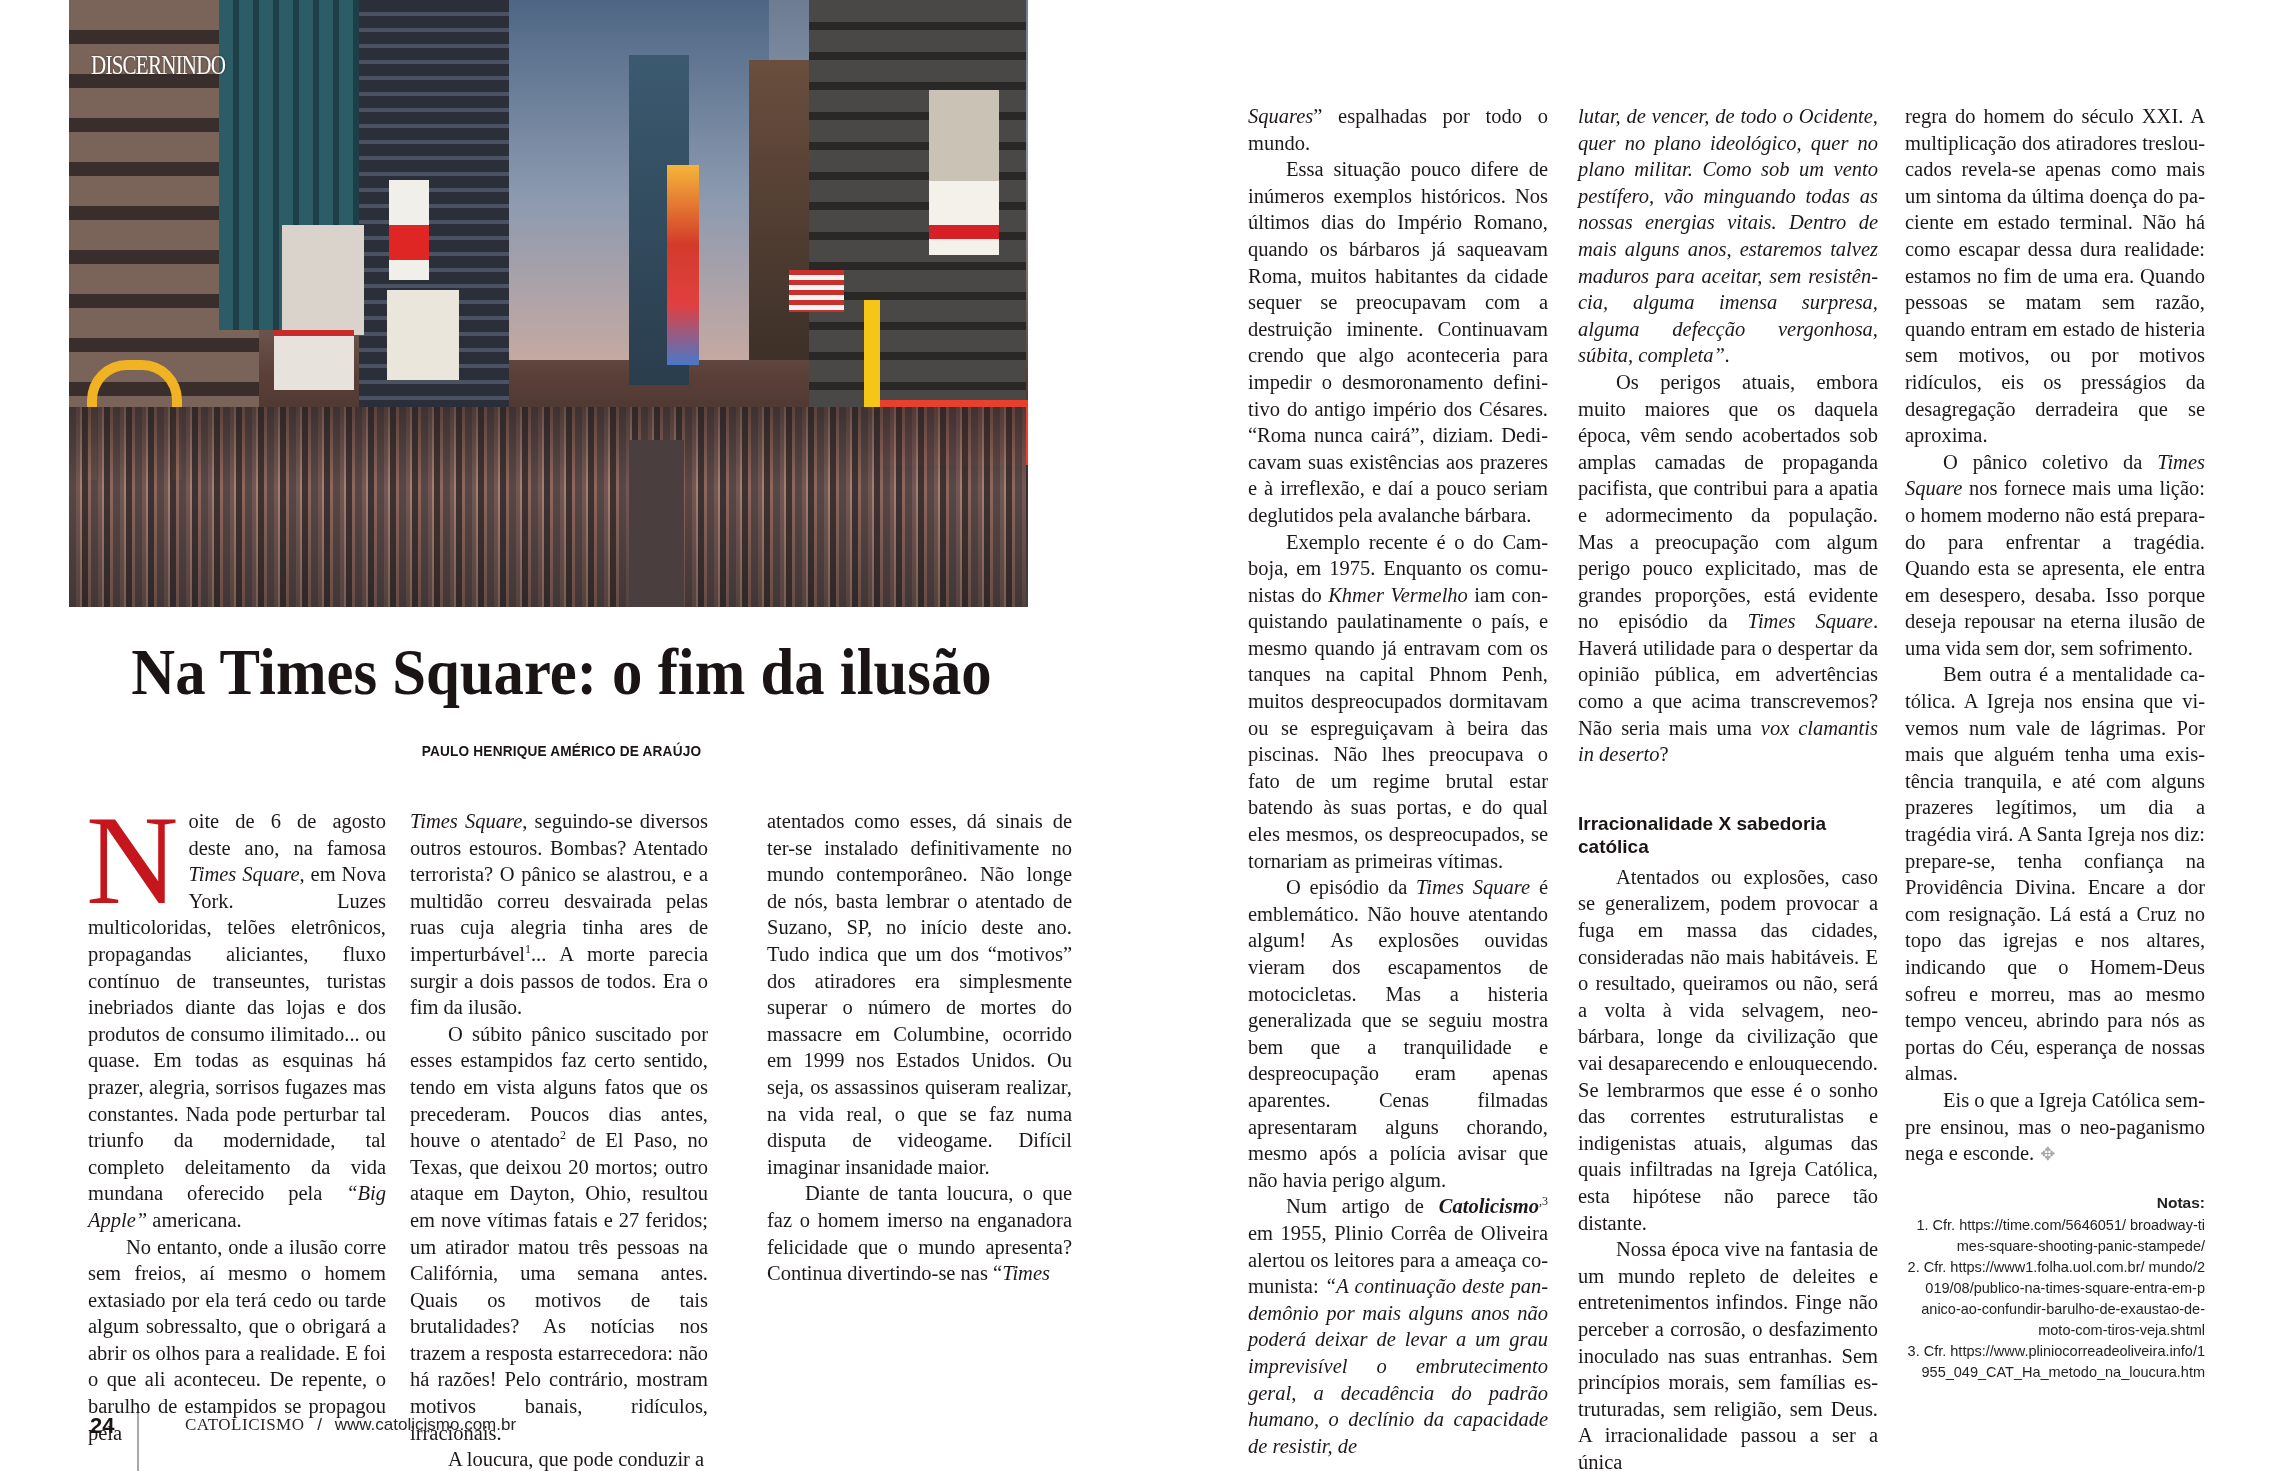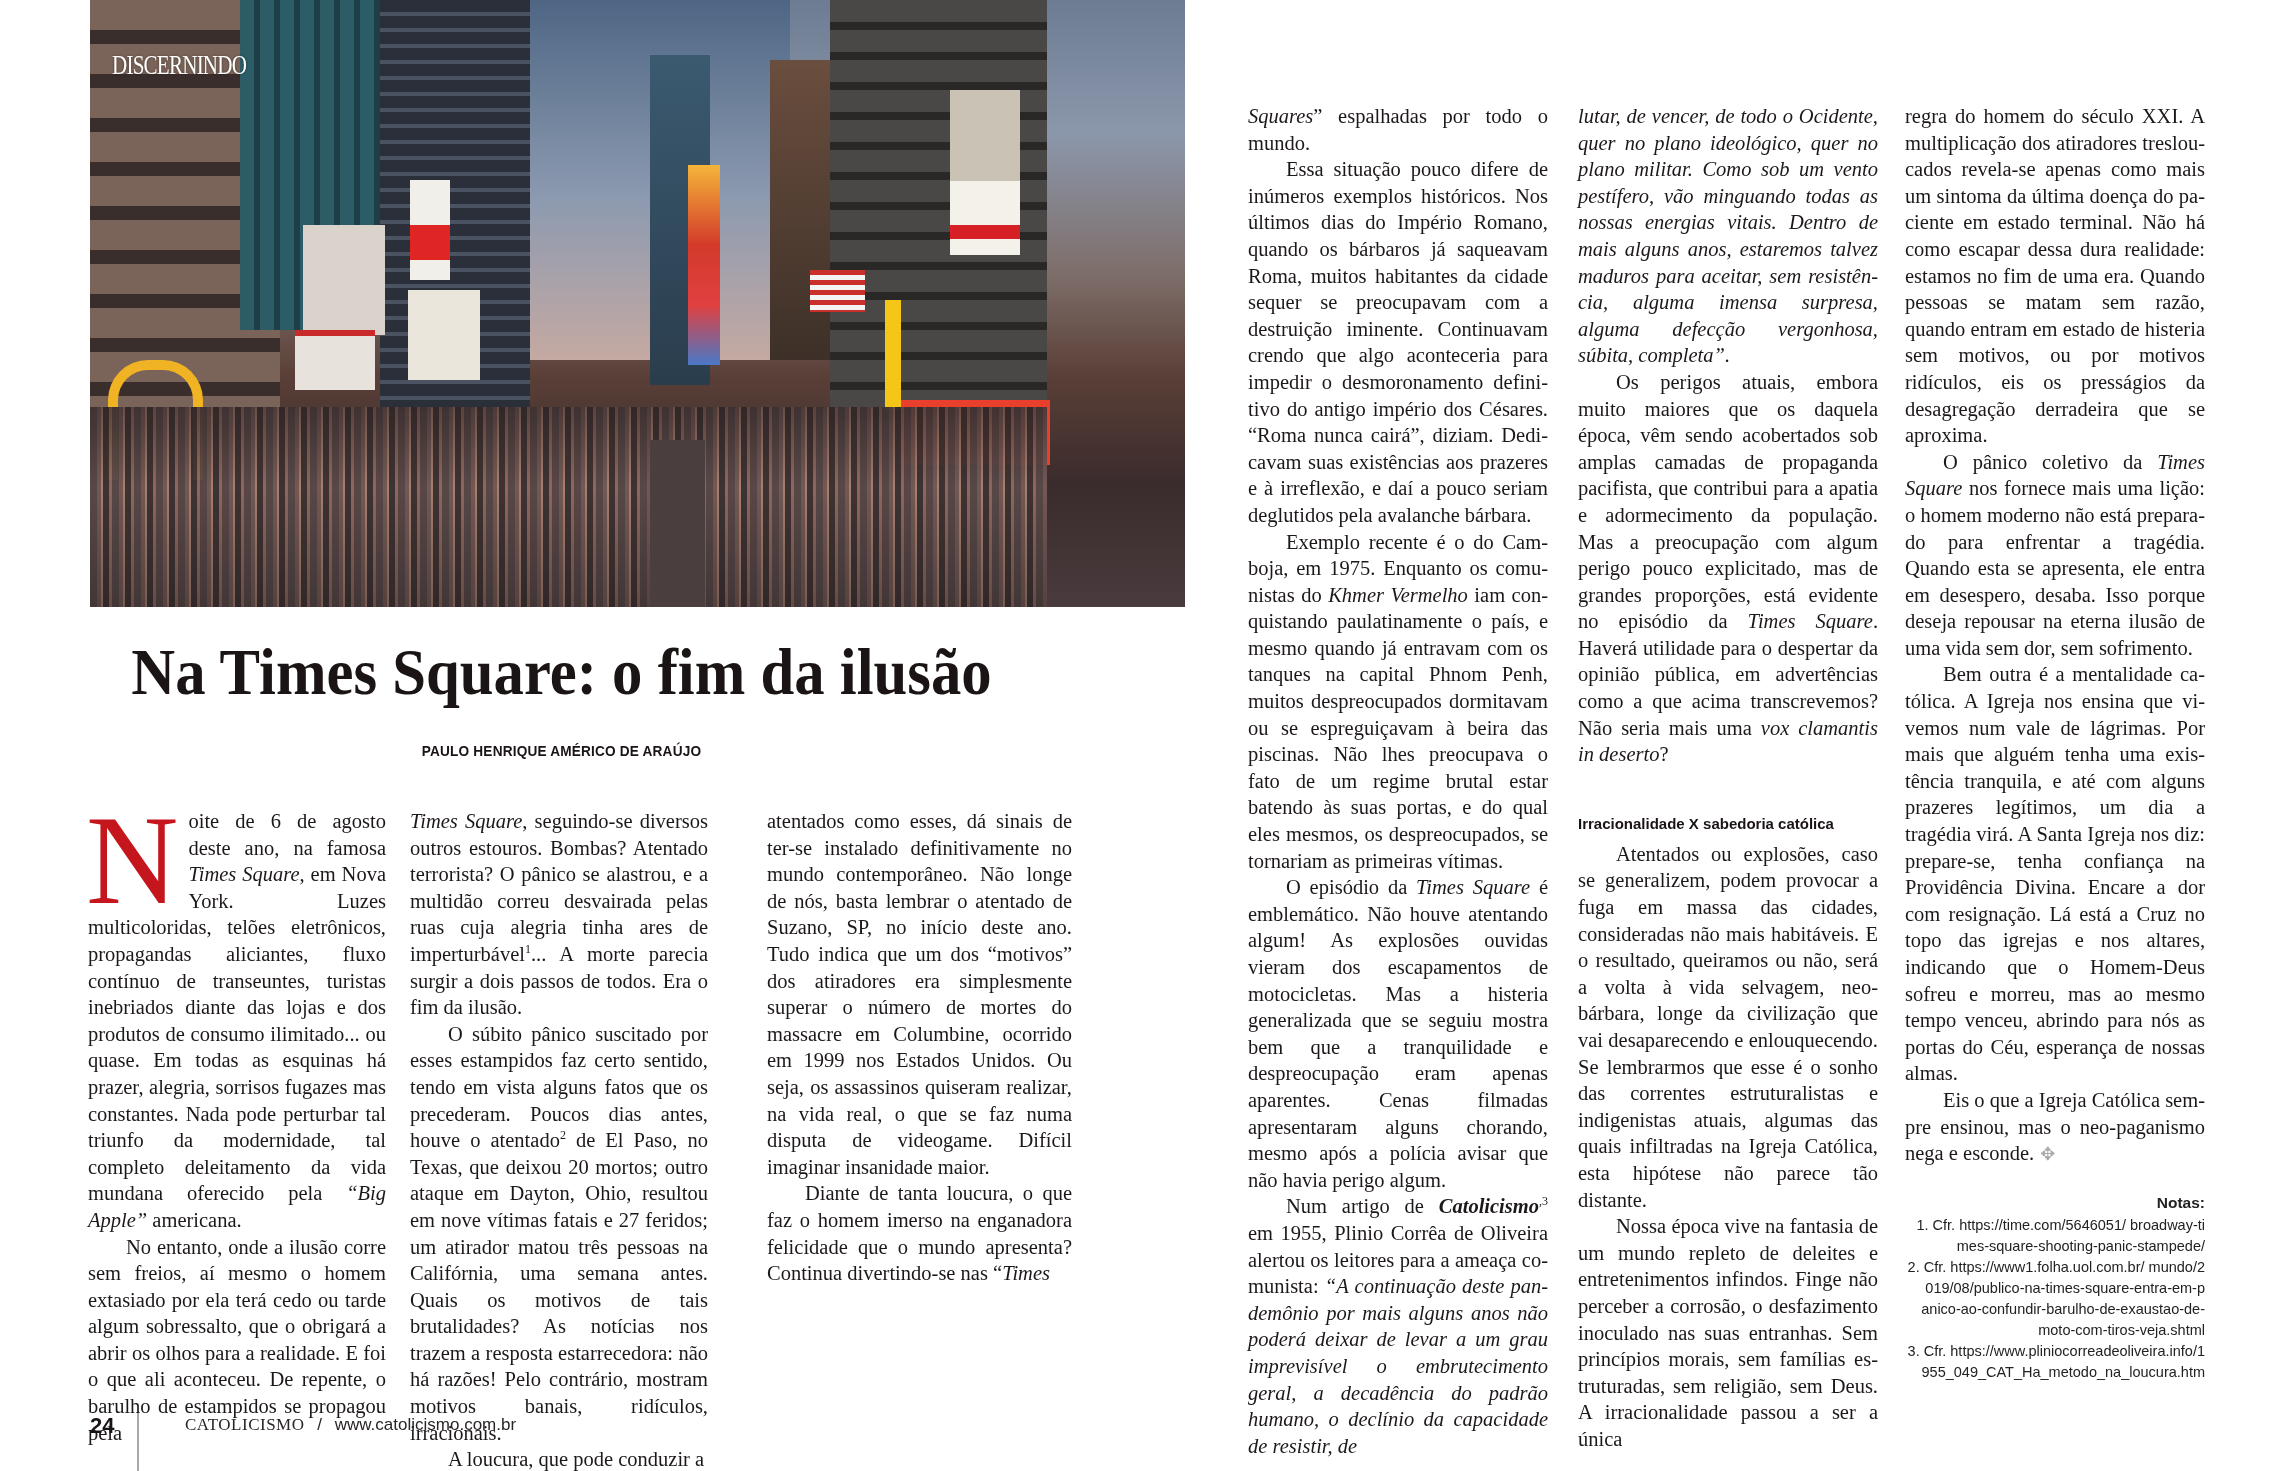--- a/index.html
+++ b/index.html
@@ -5,21 +5,21 @@
   * { margin: 0; padding: 0; box-sizing: border-box; }
   html, body { width: 2275px; height: 1471px; background: #ffffff; overflow: hidden; }
   body { position: relative; font-family: "Liberation Serif", serif; color: #1b1717; }
 
   .page { position: absolute; top: 0; height: 1471px; }
   .page-left { left: 0; width: 1137px; }
   .page-right { left: 1137px; width: 1138px; }
 
   
   .photo {
-    position: absolute; left: 90px; top: 0; width: 1095px; height: 607px; overflow: hidden;
+    position: absolute; left: 69px; top: 0; width: 959px; height: 607px; overflow: hidden;
     background: linear-gradient(180deg, #6d7c93 0%, #8b97ab 22%, #7e6e6a 45%, #5a3f37 62%, #3a2b2c 80%, #4a3c3e 100%);
   }
   .photo .sky { position: absolute; left: 440px; top: 0; width: 260px; height: 360px;
     background: linear-gradient(180deg, #4e6684 0%, #8c9ab0 55%, #c5a9a2 100%); }
   .photo .bld { position: absolute; }
   .photo .sign { position: absolute; }
   .photo .street { position: absolute; left: 0; bottom: 0; width: 957px; height: 200px;
     background: repeating-linear-gradient(90deg, #5b4a4a 0 7px, #7b5e5a 7px 11px, #b88b76 11px 13px, #3c3233 13px 19px, #9b6f62 19px 22px);
     opacity: 0.95; }
   .photo .street2 { position: absolute; left: 0; bottom: 0; width: 957px; height: 200px;
@@ -47,21 +47,21 @@
   .col {
     position: absolute; width: 300px;
     font-family: "Liberation Serif", serif; font-size: 20.5px; line-height: 26.6px;
     text-align: justify; hyphens: manual; color: #1d1818;
   }
   .col p { text-indent: 0; }
   .col p.ind { text-indent: 38px; }
   .col em { font-style: italic; }
   .col sup { font-size: 12px; line-height: 0; vertical-align: super; }
   .col h3 {
-    font-family: "Liberation Sans", sans-serif; font-weight: bold; font-size: 15px;
+    font-family: "Liberation Sans", sans-serif; font-weight: bold; font-size: 19px;
     line-height: 23px; text-align: left; color: #1a1414; margin: 26px 0 6px 0;
   }
   .col strong { font-weight: bold; font-style: italic; }
 
   .dropcap {
     float: left; font-family: "Liberation Serif", serif; color: #c4161c;
     font-size: 128px; line-height: 96px; height: 100px; margin: 4px 10px 0 -2px;
   }
 
   .notes { margin-top: 24px; font-family: "Liberation Sans", sans-serif; font-size: 14.5px; line-height: 21px; text-align: right; color: #222; }

